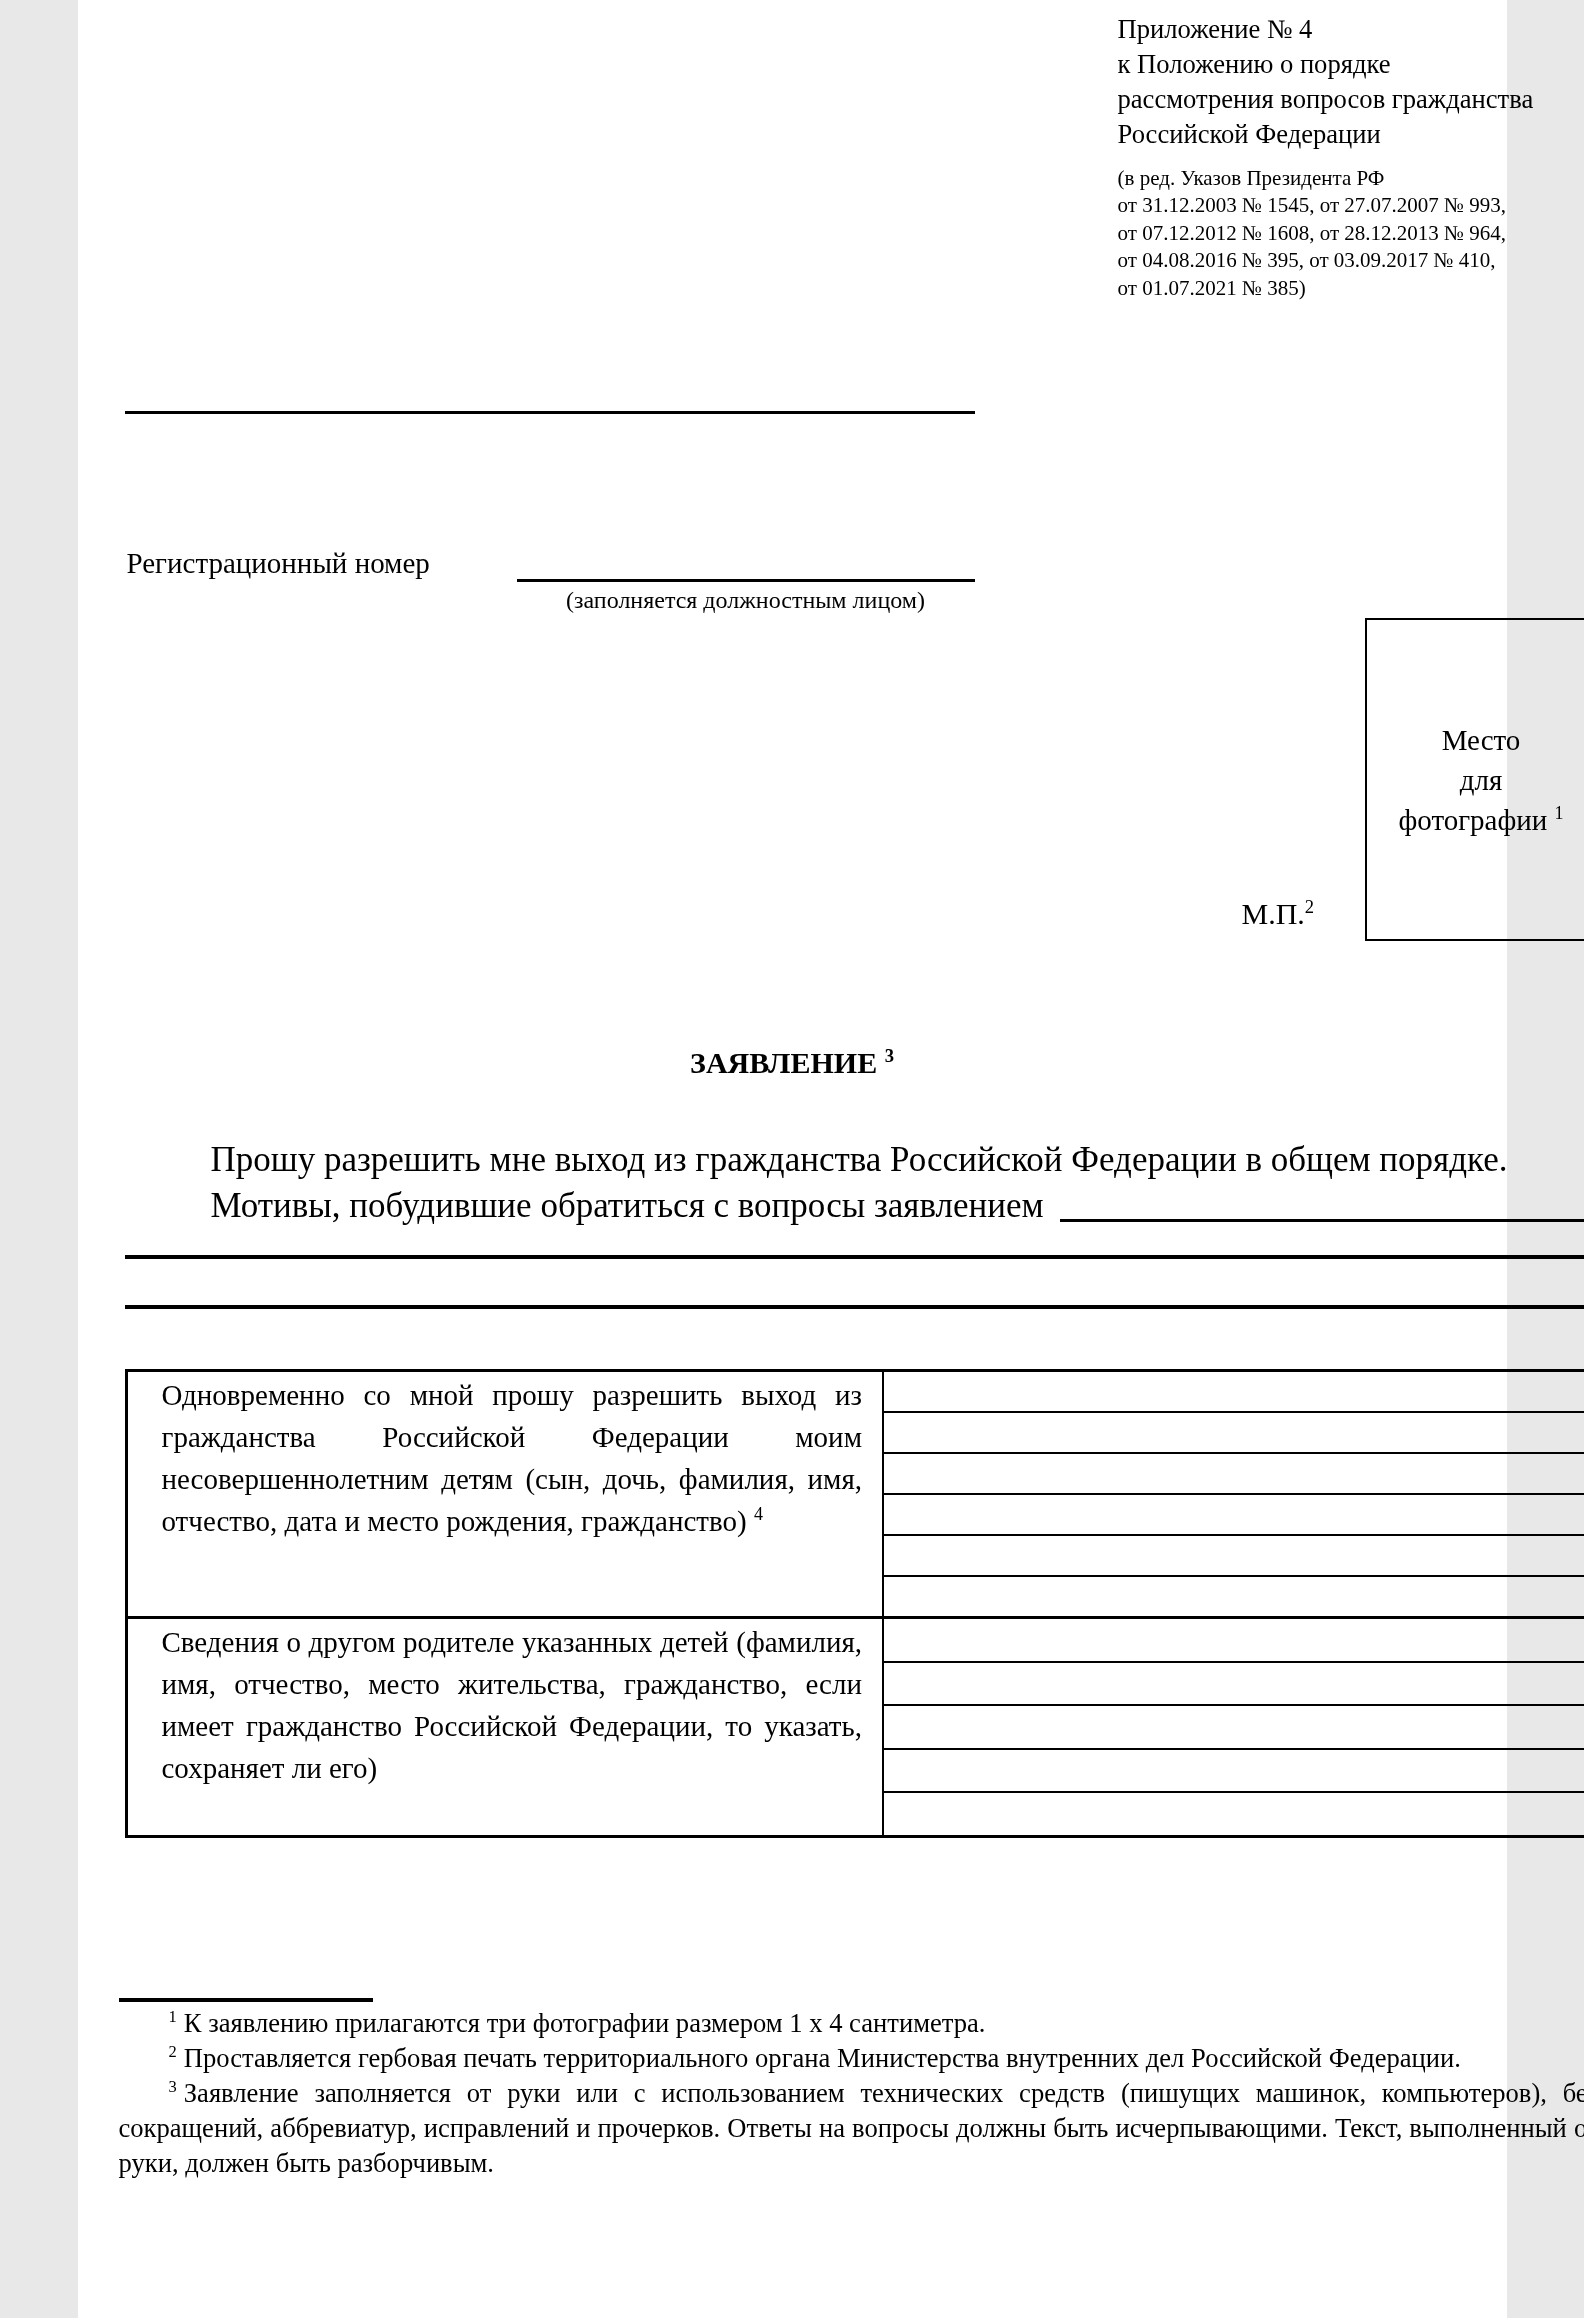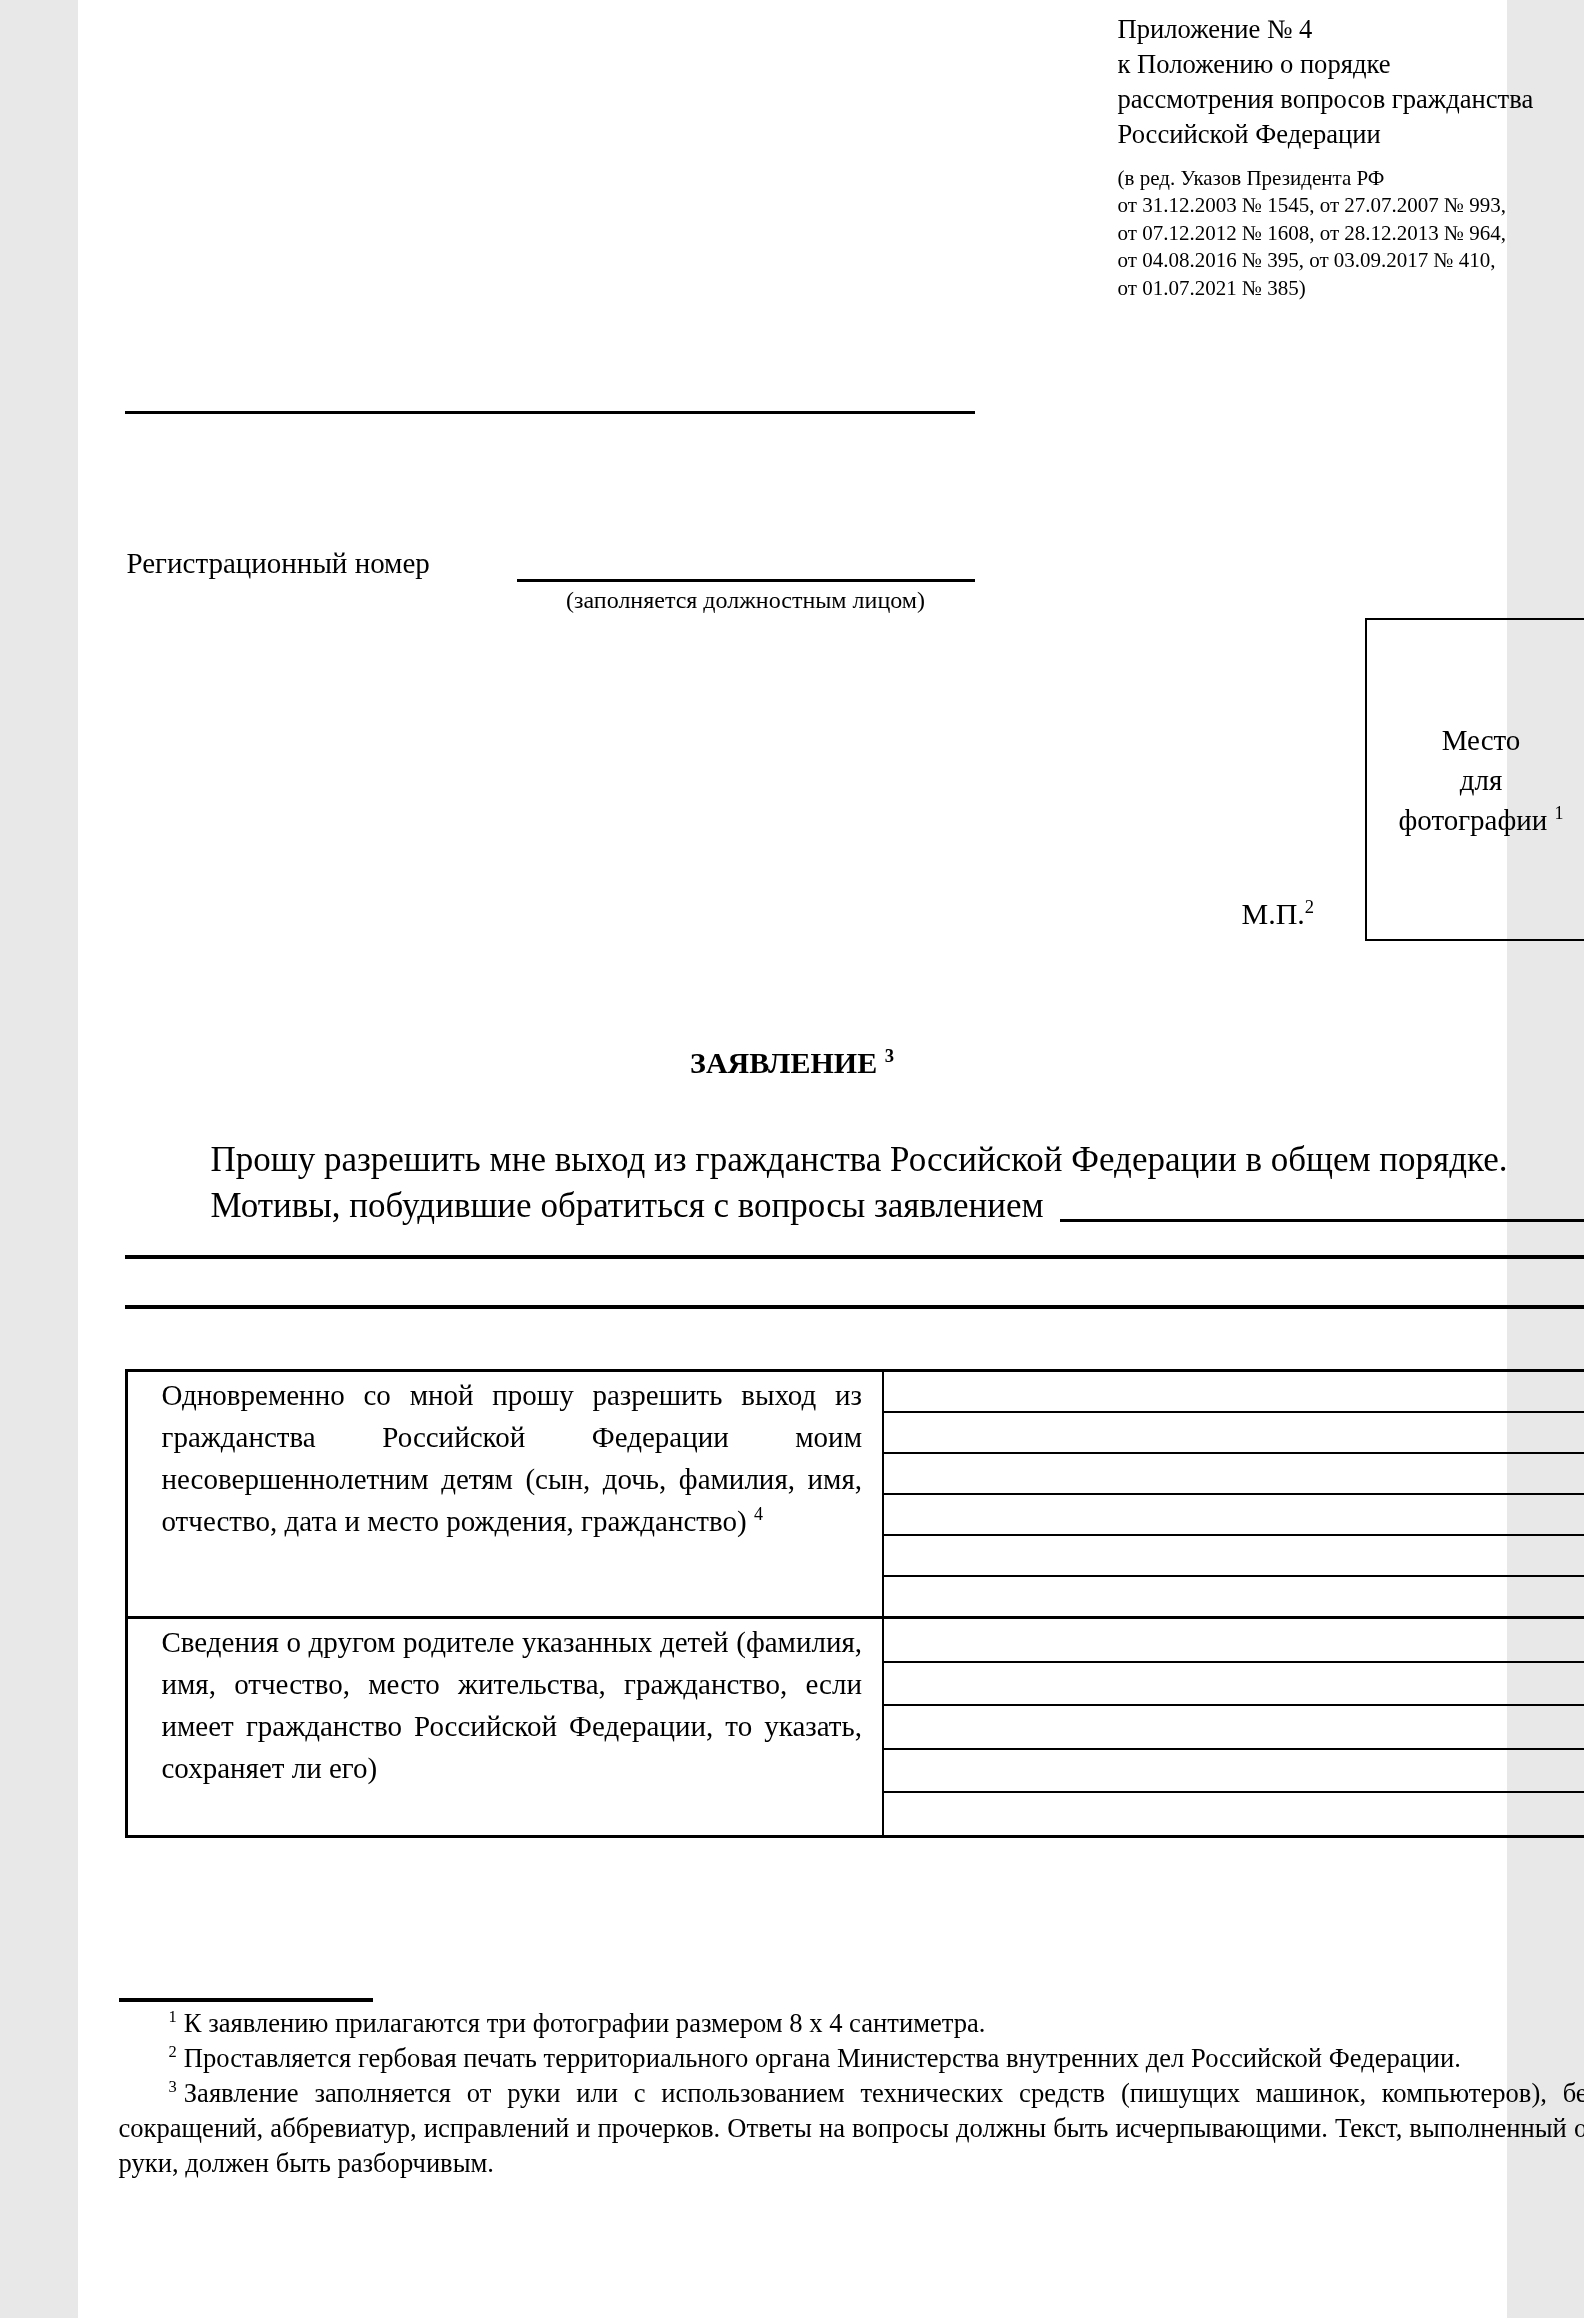--- a/index.html
+++ b/index.html
@@ -135,19 +135,19 @@
           <div class="sub-line"></div>
           <div class="sub-line"></div>
           <div class="sub-line"></div>
         </div>
     </div>
   </div>
 
   <div class="fn-separator"></div>
 
   <div class="footnotes">
-    <div class="footnote"><sup>1</sup><span>К заявлению прилагаются три фотографии размером 8 x 4 сантиметра.</span></div>
+    <div class="footnote"><sup>1</sup><span>К заявлению прилагаются три фотографии размером 1 x 4 сантиметра.</span></div>
     <div class="footnote"><sup>2</sup><span>Проставляется гербовая печать территориального органа Министерства внутренних дел Российской Федерации.</span></div>
     <div class="footnote"><sup>3</sup><span>Заявление заполняется от руки или с использованием технических средств (пишущих машинок, компьютеров), без сокращений, аббревиатур, исправлений и прочерков. Ответы на вопросы должны быть исчерпывающими. Текст, выполненный от руки, должен быть разборчивым.</span></div>
   </div>
 
 </div>
 
 
 </body></html>

